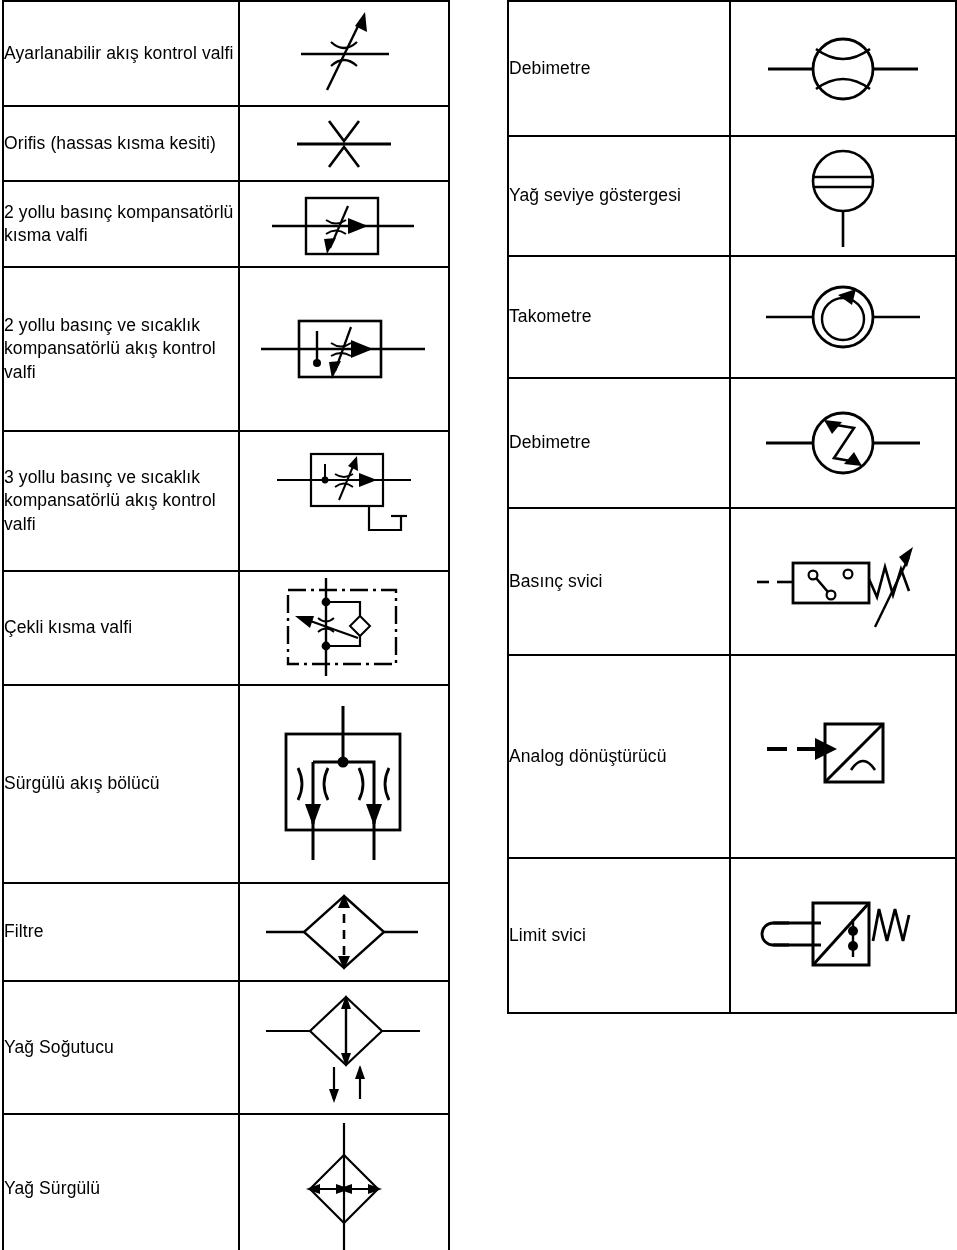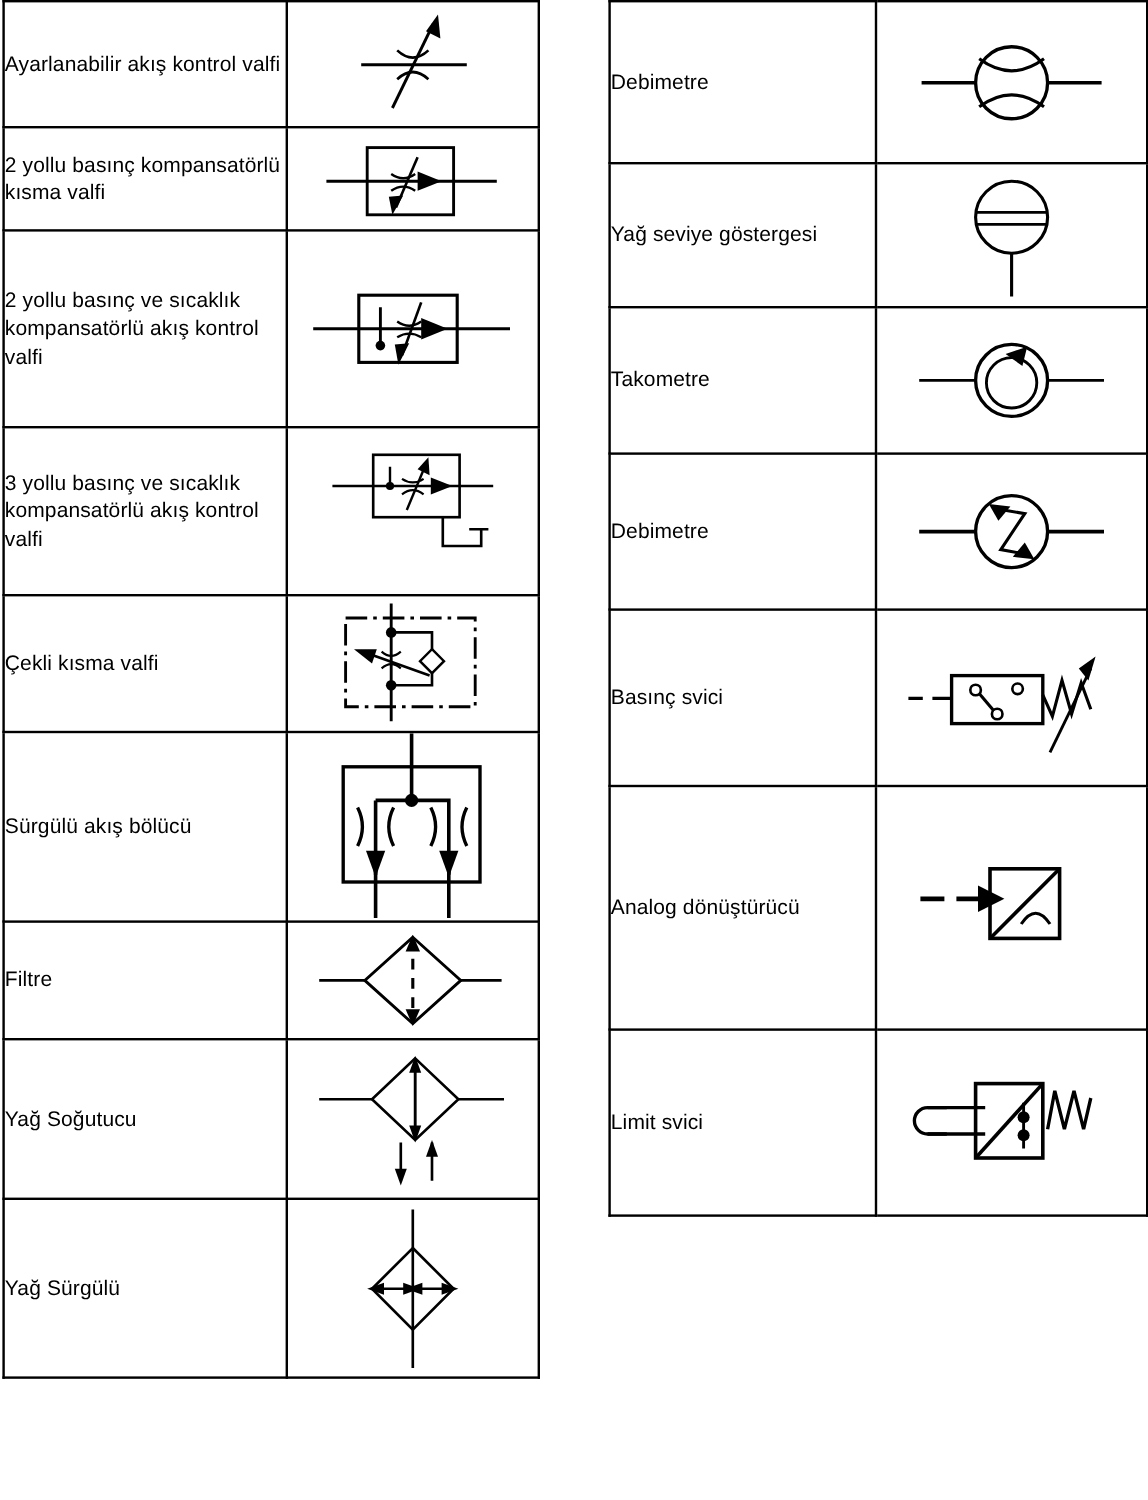--- a/index.html
+++ b/index.html
@@ -76,20 +76,30 @@
           <svg width="150" height="92" viewBox="0 0 150 92">
             <line x1="32" y1="46" x2="120" y2="46" stroke="#000" stroke-width="2.6"></line>
             <line x1="58" y1="82" x2="92" y2="12" stroke="#000" stroke-width="2.4"></line>
             <polygon points="96,4 98,24 86,18" fill="#000"></polygon>
             <path d="M62 34 Q75 46 88 34" stroke="#000" stroke-width="2.2" fill="none"></path>
             <path d="M62 58 Q75 46 88 58" stroke="#000" stroke-width="2.2" fill="none"></path>
           </svg>
         </td>
       </tr>
 
+      <tr style="height:75px">
+        <td class="label-cell">Orifis (hassas kısma kesiti)</td>
+        <td class="sym-cell">
+          <svg width="150" height="62" viewBox="0 0 150 62">
+            <polyline points="60,8 75,28 90,8" stroke="#000" stroke-width="2.6" fill="none"></polyline>
+            <line x1="28" y1="31" x2="122" y2="31" stroke="#000" stroke-width="2.8"></line>
+            <polyline points="60,54 75,34 90,54" stroke="#000" stroke-width="2.6" fill="none"></polyline>
+          </svg>
+        </td>
+      </tr>
 
       <tr style="height:86px">
         <td class="label-cell">2 yollu basınç kompansatörlü kısma  valfi</td>
         <td class="sym-cell">
           <svg width="160" height="76" viewBox="0 0 160 76">
             <rect x="42" y="12" width="72" height="56" stroke="#000" stroke-width="2.4" fill="none"></rect>
             <line x1="8" y1="40" x2="150" y2="40" stroke="#000" stroke-width="2.4"></line>
             <polygon points="104,40 84,32 84,48" fill="#000"></polygon>
             <line x1="66" y1="62" x2="84" y2="20" stroke="#000" stroke-width="2.2"></line>
             <polygon points="63,68 72,52 60,53" fill="#000"></polygon>
@@ -146,21 +156,21 @@
             <circle cx="64" cy="70" r="4.4" fill="#000"></circle>
             <polygon points="98,40 108,50 98,60 88,50" stroke="#000" stroke-width="2" fill="#fff"></polygon>
             <line x1="40" y1="42" x2="96" y2="62" stroke="#000" stroke-width="2.2"></line>
             <polygon points="33,40 52,40 48,52" fill="#000"></polygon>
             <path d="M56 42 Q64 49 72 42" stroke="#000" stroke-width="1.8" fill="none"></path>
             <path d="M56 56 Q64 49 72 56" stroke="#000" stroke-width="1.8" fill="none"></path>
           </svg>
         </td>
       </tr>
 
-      <tr style="height:158px">
+      <tr style="height:198px">
         <td class="label-cell">Sürgülü akış bölücü</td>
         <td class="sym-cell">
           <svg width="160" height="156" viewBox="0 0 160 156">
             <rect x="22" y="28" width="114" height="96" stroke="#000" stroke-width="2.8" fill="none"></rect>
             <line x1="79" y1="0" x2="79" y2="56" stroke="#000" stroke-width="3"></line>
             <polyline points="49,56 49,118 " stroke="#000" stroke-width="3" fill="none"></polyline>
             <polyline points="49,56 110,56 110,118" stroke="#000" stroke-width="3" fill="none"></polyline>
             <circle cx="79" cy="56" r="5.5" fill="#000"></circle>
             <line x1="49" y1="110" x2="49" y2="154" stroke="#000" stroke-width="3"></line>
             <line x1="110" y1="110" x2="110" y2="154" stroke="#000" stroke-width="3"></line>

